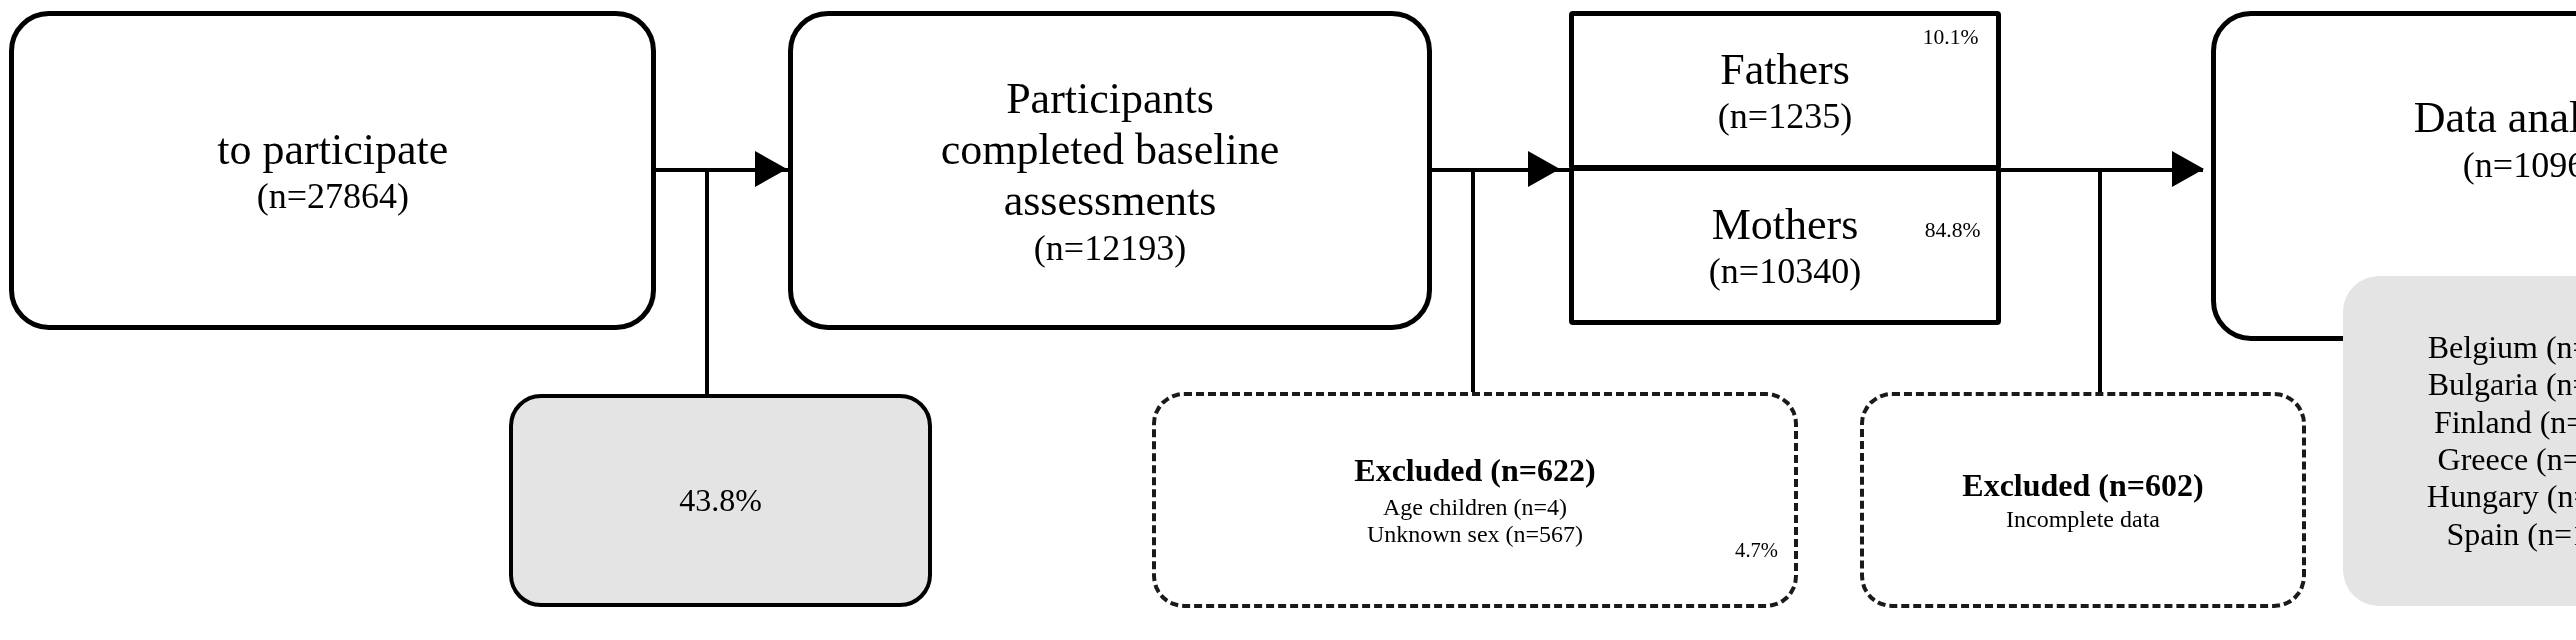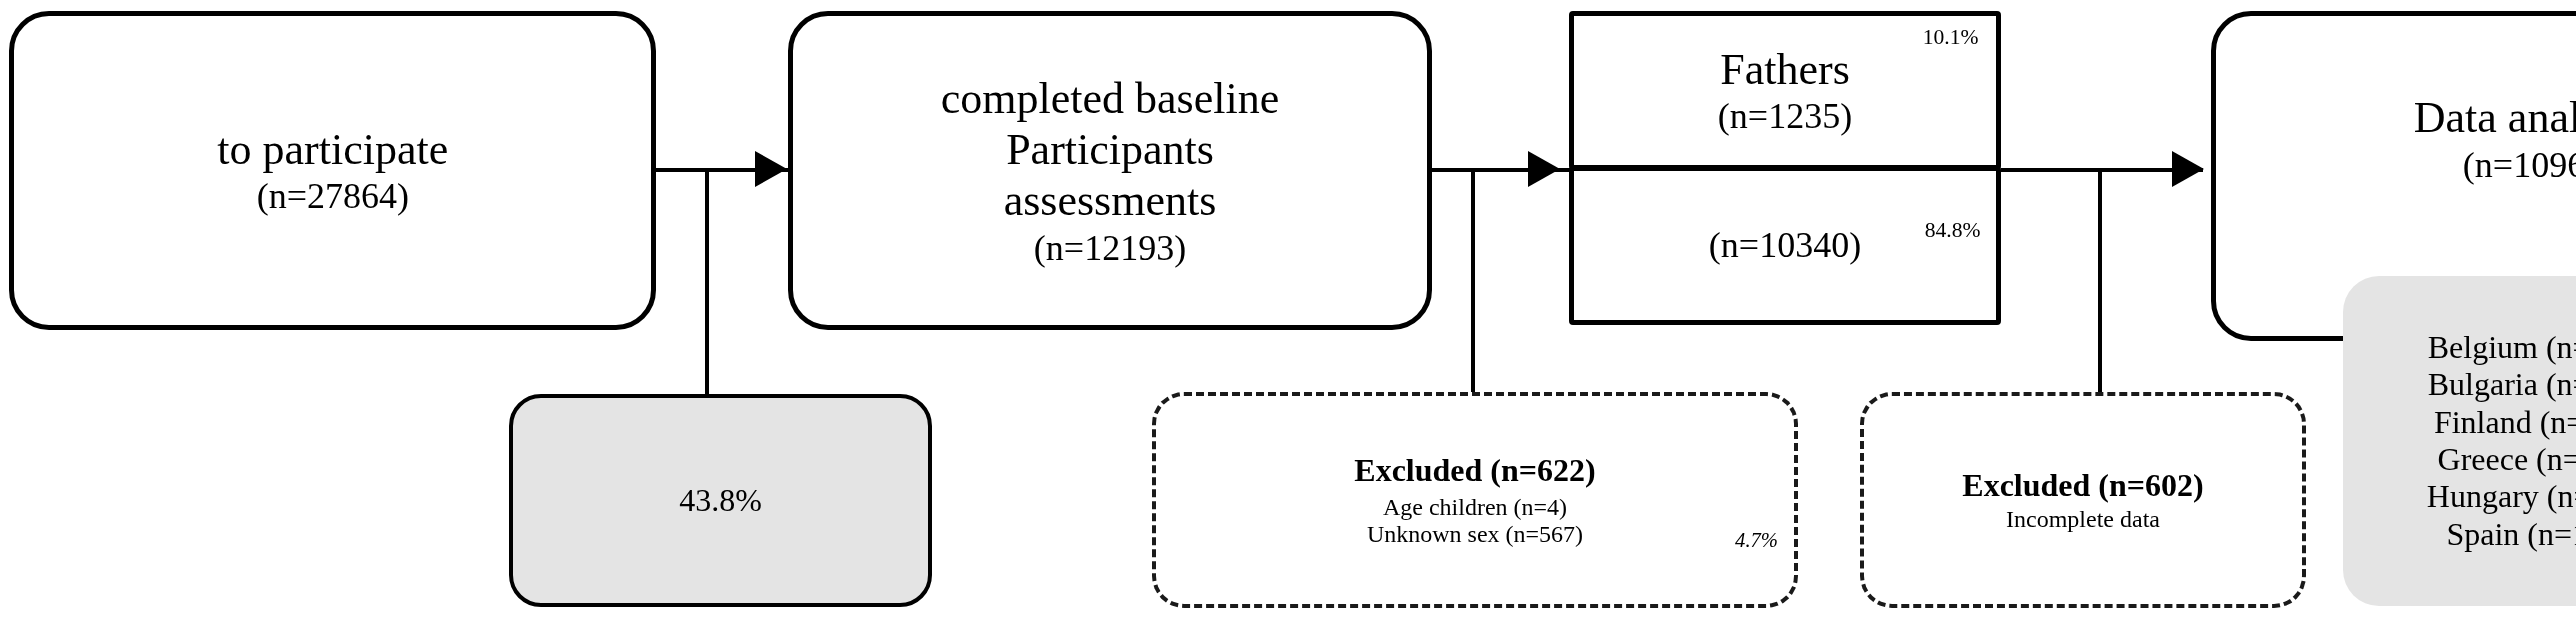--- a/index.html
+++ b/index.html
@@ -112,37 +112,38 @@
   <div class="node solid-node" style="left:9.3px; top:11.3px; width:647px; height:319px;">
     <span class="line t-xl">to participate</span>
     <span class="line t-md">(n=27864)</span>
   </div>
 
   <div class="hline" style="left:656px; top:168px; width:149px;"></div>
   <div class="arrowhead" style="left:755px; top:151px;"></div>
   <div class="vline" style="left:705px; top:168px; height:228px;"></div>
 
   <div class="node solid-node" style="left:788px; top:11.3px; width:644px; height:319px;">
+    <span class="line t-xl">Participants</span>
     <span class="line t-xl">completed baseline</span>
-    <span class="line t-xl">Participants</span>
     <span class="line t-xl">assessments</span>
     <span class="line t-md">(n=12193)</span>
   </div>
 
   <div class="hline" style="left:1432px; top:168px; width:144px;"></div>
   <div class="arrowhead" style="left:1528px; top:151px;"></div>
   <div class="vline" style="left:1471px; top:168px; height:226px;"></div>
 
   <div class="node stack-node" style="left:1569px; top:11.3px; width:432px; height:159px;">
     <span class="line t-xl">Fathers</span>
     <span class="line t-md">(n=1235)</span>
     <span class="pct-corner" style="right:17.5px; top:10.3px;">10.1%</span>
   </div>
 
   <div class="node stack-node" style="left:1569px; top:166px; width:432px; height:159px;">
+    <span class="line t-xl">Mothers</span>
     <span class="line t-md">(n=10340)</span>
     <span class="pct-corner" style="right:15.5px; top:49px;">84.8%</span>
   </div>
 
   <div class="hline" style="left:2001px; top:168px; width:202px;"></div>
   <div class="arrowhead" style="left:2172px; top:151px;"></div>
   <div class="vline" style="left:2098px; top:168px; height:226px;"></div>
 
   <div class="node solid-node" style="left:2211px; top:11.3px; width:656px; height:330px; justify-content:flex-start; padding-top:76px;">
     <span class="line t-xl">Data analyzed</span>
@@ -156,21 +157,21 @@
   <div class="node dashed-node" style="left:1152px; top:392px; width:646px; height:216px; justify-content:center;">
     <span class="line t-sm bold" style="margin-bottom:4.1px;">Excluded (n=622)</span>
 
     <span class="excl-row t-xs">
       <span>Age children (n=4)</span>
     </span>
 
 
     <span class="excl-row t-xs">
       <span>Unknown sex (n=567)</span>
-      <span class="excl-pct" style="left:calc(100% + 152px); top:7px;font-style:italic;">4.7%</span>
+      <span class="excl-pct" style="left:calc(100% + 152px); top:17px;">4.7%</span>
     </span>
   </div>
 
   <div class="node dashed-node" style="left:1860px; top:392px; width:446px; height:216px;">
     <span class="line t-sm bold">Excluded (n=602)</span>
     <span class="line t-xs">Incomplete data</span>
   </div>
 
   <div class="node gray-plain" style="left:2343px; top:276px; width:407px; height:330px; justify-content:center;">
     <span class="line t-sm">Belgium (n=1723)</span>

